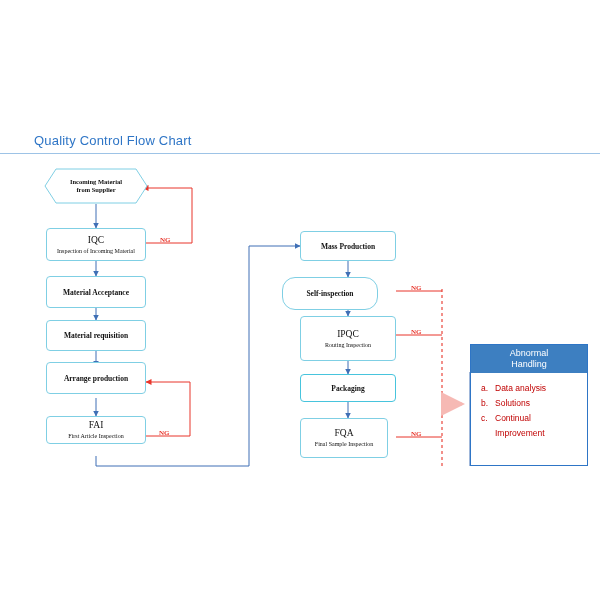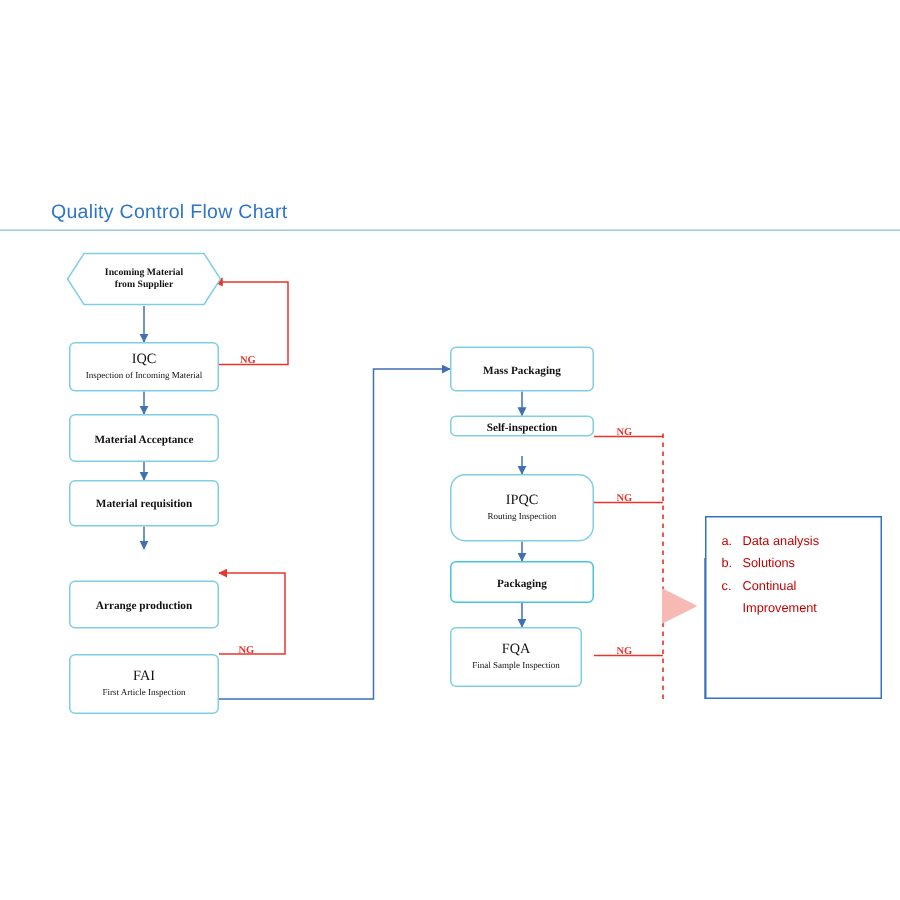--- a/index.html
+++ b/index.html
@@ -190,58 +190,64 @@
 </div>
 
 <div class="node plain" style="left:46px;top:276px;width:100px;height:32px;">
   <div class="main">Material Acceptance</div>
 </div>
 
 <div class="node plain" style="left:46px;top:320px;width:100px;height:31px;text-align:right;">
   <div class="main">Material requisition</div>
 </div>
 
-<div class="node plain" style="left:46px;top:387px;width:100px;height:32px;">
+<div class="node plain" style="left:46px;top:362px;width:100px;height:32px;">
   <div class="main">Arrange production</div>
 </div>
 
-<div class="node" style="left:46px;top:416px;width:100px;height:40px;margin-top:20px;">
+<div class="node" style="left:46px;top:416px;width:100px;height:28px;">
   <div class="main">FAI</div>
   <div class="sub">First Article Inspection</div>
 </div>
 
 <div class="node plain" style="left:300px;top:231px;width:96px;height:30px;">
-  <div class="main">Mass Packaging</div>
-</div>
-
-<div class="node plain" style="left:300px;top:277px;width:96px;height:14px;">
+  <div class="main">Mass Production</div>
+</div>
+
+<div class="node plain" style="left:282px;top:277px;width:96px;height:33px;border-radius:13px;">
   <div class="main">Self-inspection</div>
 </div>
 
-<div class="node" style="left:300px;top:316px;width:96px;height:45px;border-radius:10px;">
+<div class="node" style="left:300px;top:316px;width:96px;height:45px;">
   <div class="main">IPQC</div>
   <div class="sub">Routing Inspection</div>
 </div>
 
 <div class="node plain" style="left:300px;top:374px;width:96px;height:28px;border-color:#47c4dd;text-align:right;">
   <div class="main">Packaging</div>
 </div>
 
 <div class="node" style="left:300px;top:418px;width:88px;height:40px;">
   <div class="main">FQA</div>
   <div class="sub">Final Sample Inspection</div>
 </div>
 
 <div class="ng" style="left:160px;top:236px;">NG</div>
 <div class="ng" style="left:159px;top:429px;">NG</div>
 <div class="ng" style="left:411px;top:284px;">NG</div>
 <div class="ng" style="left:411px;top:328px;">NG</div>
 <div class="ng" style="left:411px;top:430px;">NG</div>
 
 <div class="panel">
+  <div class="panel-head">
+    <div>
+      <div>Abnormal</div>
+      <div>Handling</div>
+    </div>
+  </div>
   <div class="panel-body">
     <div class="item">
       <span class="lab">a.</span>
       <span>Data analysis</span>
     </div>
     <div class="item">
       <span class="lab">b.</span>
       <span>Solutions</span>
     </div>
     <div class="item">

